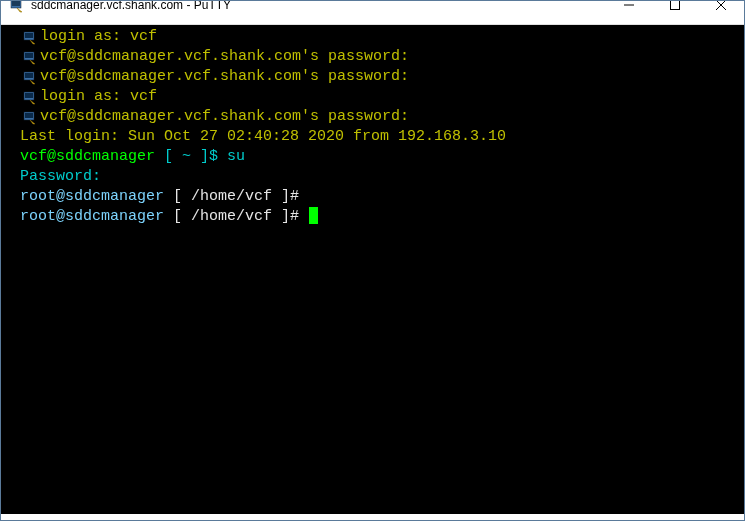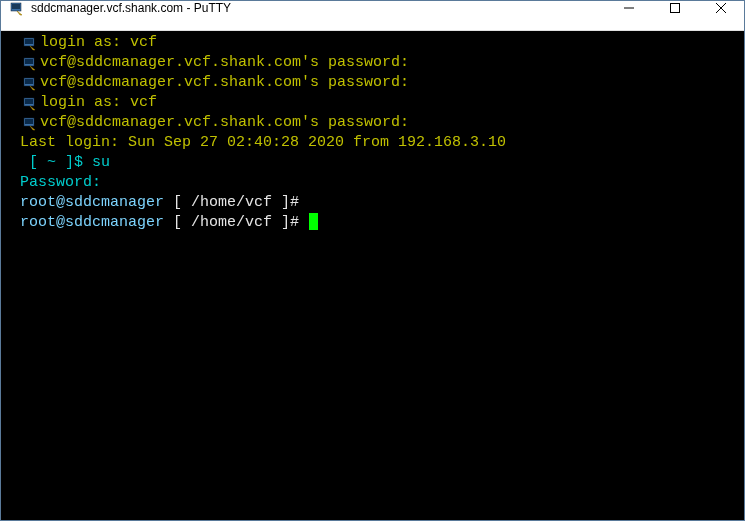--- a/index.html
+++ b/index.html
@@ -6,21 +6,21 @@
     body {
       width: 745px;
       height: 521px;
       font-family: "Segoe UI", Tahoma, sans-serif;
       font-size: 12px;
       background: #ffffff;
       overflow: hidden;
       border: 1px solid #5a7a9a;
     }
     .titlebar {
-      height: 30px;
+      height: 24px;
       background: #ffffff;
       display: flex;
       align-items: center;
       padding: 0 0 16px 8px;
       border-bottom: 1px solid #e0e0e0;
     }
     .titlebar-icon {
       width: 16px;
       height: 16px;
       margin-right: 6px;
@@ -173,24 +173,25 @@
       <svg width="16" height="16" viewBox="0 0 16 16">
         <rect x="2" y="3" width="10" height="8" fill="#3a6ea5" stroke="#123" stroke-width="0.5"></rect>
         <rect x="3" y="4" width="8" height="5" fill="#0a2a4a"></rect>
         <path d="M8 11 L13 15 L11 15 Z" fill="#d4b020" stroke="#8a6a00" stroke-width="0.5"></path>
       </svg>
     </span>
     <span class="term-content c-olive">vcf@sddcmanager.vcf.shank.com's password:</span>
   </div>
 
   <div class="term-line">
-    <span class="term-content c-olive">Last login: Sun Sep 27 02:40:28 2020 from 192.168.3.10</span>
-  </div>
-
-  <div class="term-line">
+    <span class="term-content c-olive">Last login: Sun Oct 27 02:40:28 2020 from 192.168.3.10</span>
+  </div>
+
+  <div class="term-line">
+    <span class="term-content c-green">vcf@sddcmanager</span>
       <span class="term-content c-cyan"> [ ~ ]$ </span>
       <span class="term-content c-cyan">su</span>
   </div>
 
   <div class="term-line">
     <span class="term-content c-cyan">Password:</span>
   </div>
 
   <div class="term-line">
     <span class="term-content c-red">root@sddcmanager</span>

